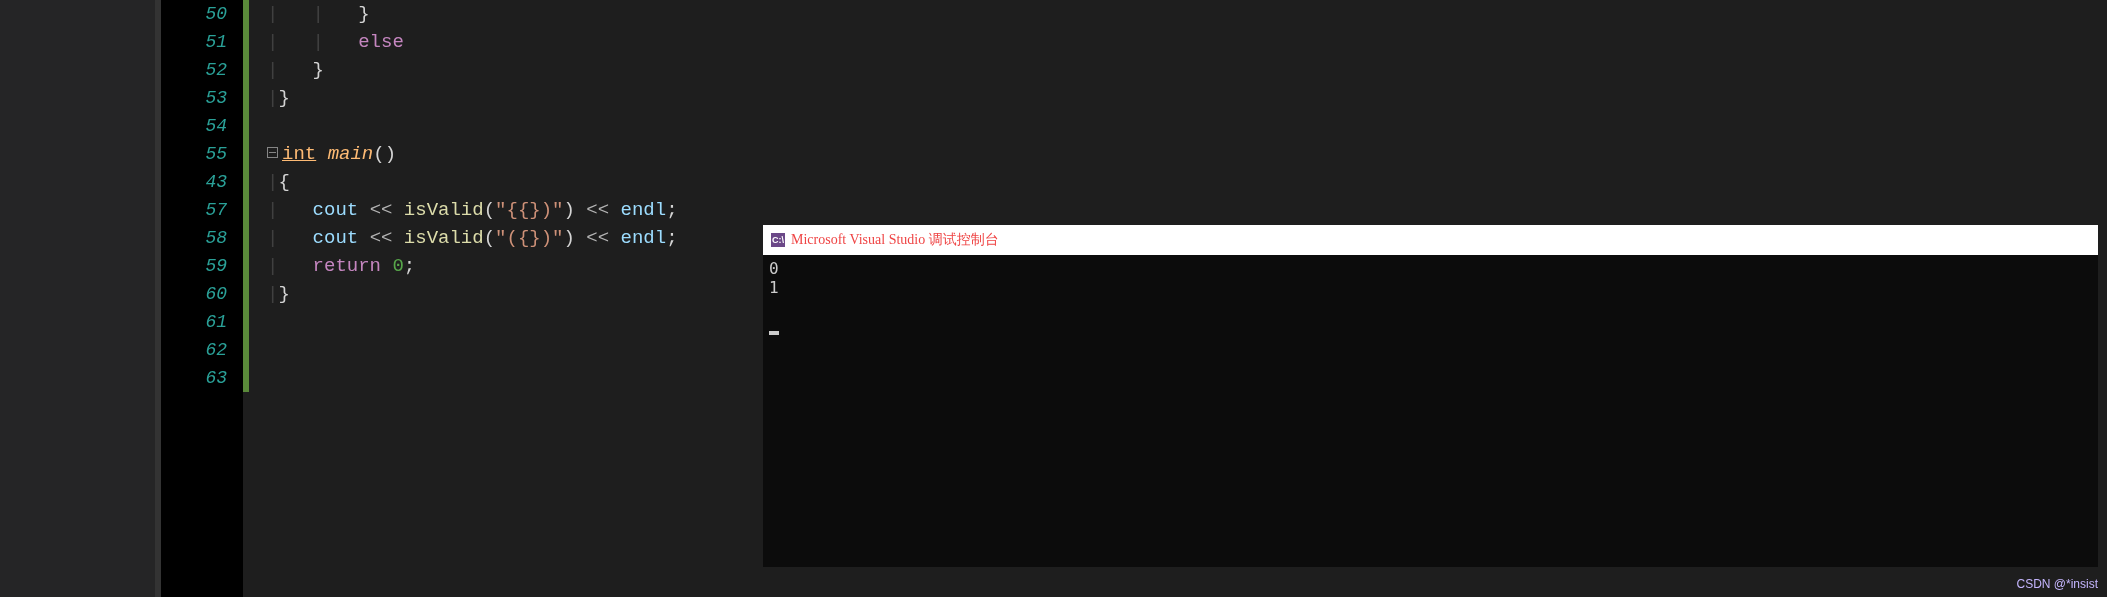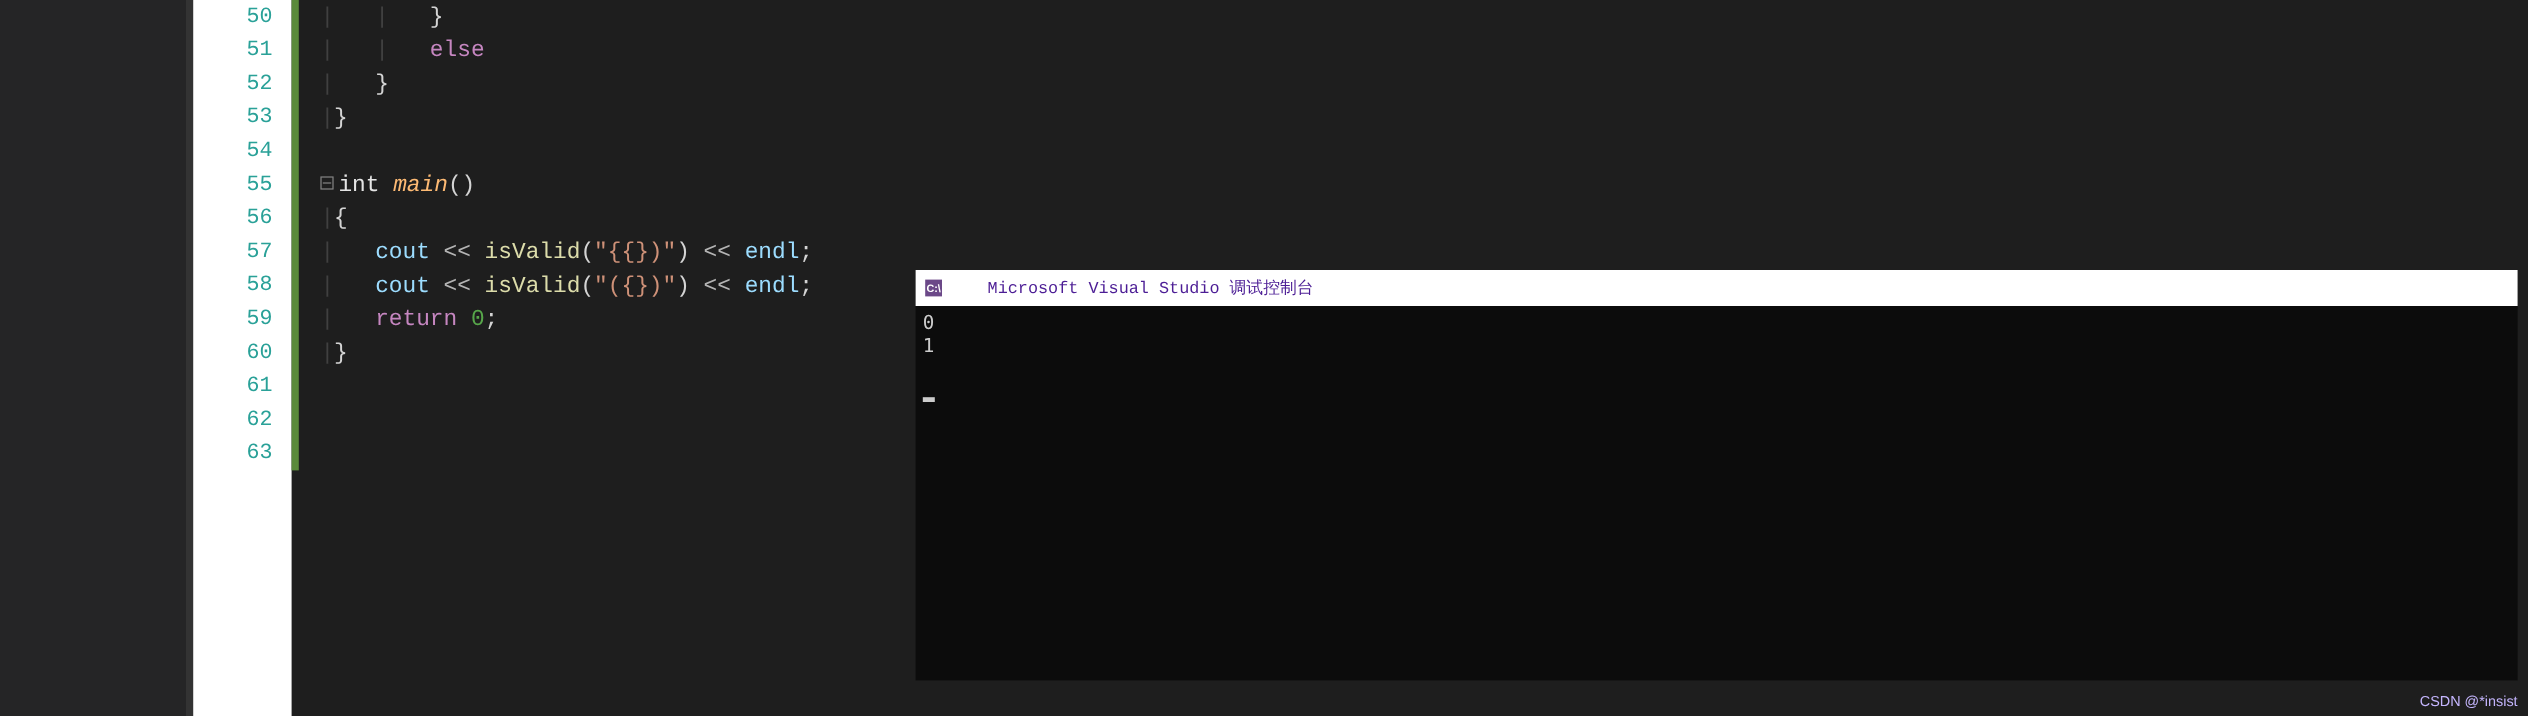--- a/index.html
+++ b/index.html
@@ -26,21 +26,22 @@
       display: flex;
     }
     .gutter-bar {
       width: 6px;
       height: 100%;
       background: #333;
     }
     .line-numbers {
       width: 82px;
       padding-top: 0;
-      background: #ffffff;
+      background: #000000;
+      font-style: italic;
     }
     .ln {
       height: 28px;
       line-height: 28px;
       text-align: right;
       padding-right: 16px;
       color: #2aa198;
       font-size: 18px;
     }
     .marker-col {
@@ -62,21 +63,21 @@
       line-height: 28px;
       white-space: pre;
       color: #d4d4d4;
       font-size: 19px;
       position: relative;
     }
     .guide {
       color: #404040;
     }
     .kw-blue { color: #569cd6; }
-    .kw-type { color: #e5e5e5; }
+    .kw-type { color: #fdba74; text-decoration: underline; }
     .kw-purple { color: #c586c0; }
     .fn { color: #dcdcaa; }
     .str { color: #ce9178; }
     .cmt { color: #57a64a; }
     .op { color: #b4b4b4; }
     .fn2 { color: #fdba74; font-style: italic; }
     .var { color: #9cdcfe; }
     .green { color: #57a64a; }
     .collapse-box {
       display: inline-block;
@@ -113,24 +114,23 @@
       background: #6b4888;
       display: inline-flex;
       align-items: center;
       justify-content: center;
       color: #fff;
       font-size: 9px;
       font-weight: bold;
       font-family: Arial;
     }
     .console-title {
-      color: #4c1d95;
+      color: #ef4444;
       font-size: 14px;
-      font-family: Liberation Mono, monospace;
-      margin-left: 32px;
+      font-family: Liberation Serif, serif;
     }
     .console-body {
       padding: 4px 6px;
       font-family: 'NSimSun', 'SimSun', Consolas, monospace;
       font-size: 16px;
       color: #cccccc;
       line-height: 19px;
     }
     .console-body .cline {
       white-space: pre;
@@ -159,21 +159,21 @@
 <div class="editor-area">
   <div class="gutter-bar"></div>
 
   <div class="line-numbers">
     <div class="ln">50</div>
     <div class="ln">51</div>
     <div class="ln">52</div>
     <div class="ln">53</div>
     <div class="ln">54</div>
     <div class="ln">55</div>
-    <div class="ln">56</div>
+    <div class="ln">43</div>
     <div class="ln">57</div>
     <div class="ln">58</div>
     <div class="ln">59</div>
     <div class="ln">60</div>
     <div class="ln">61</div>
     <div class="ln">62</div>
     <div class="ln">63</div>
   </div>
 
   <div class="marker-col">

